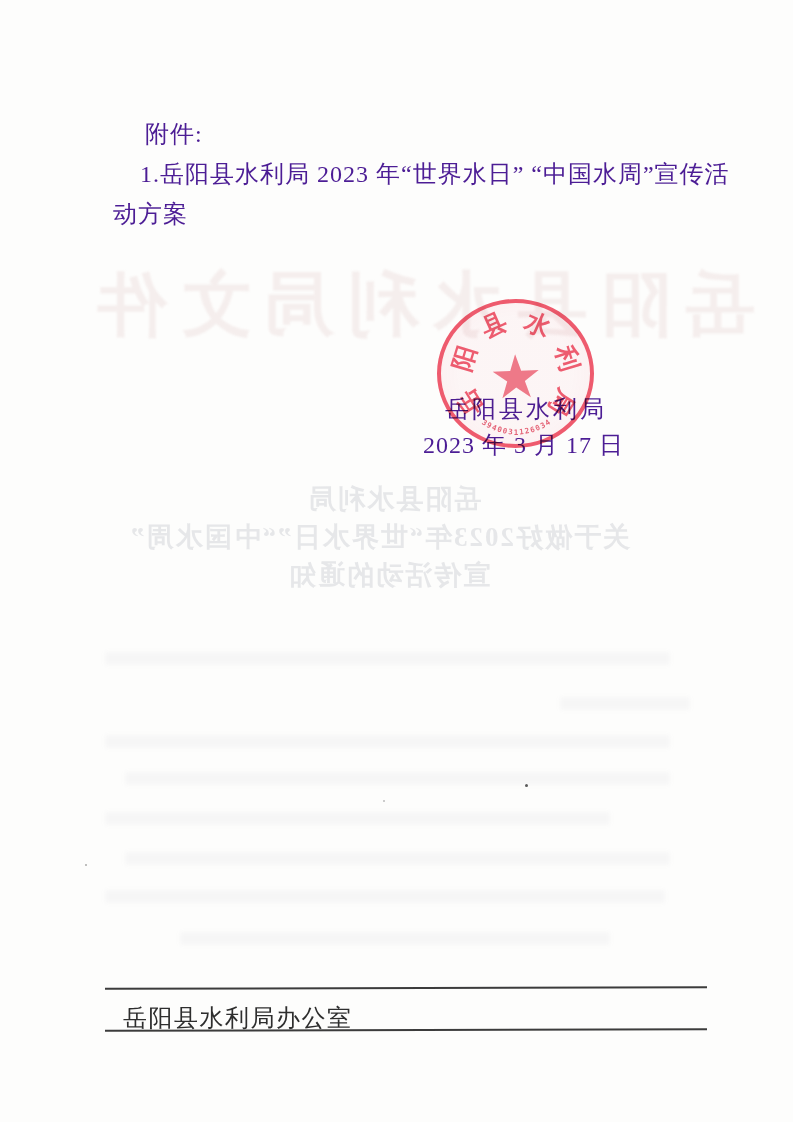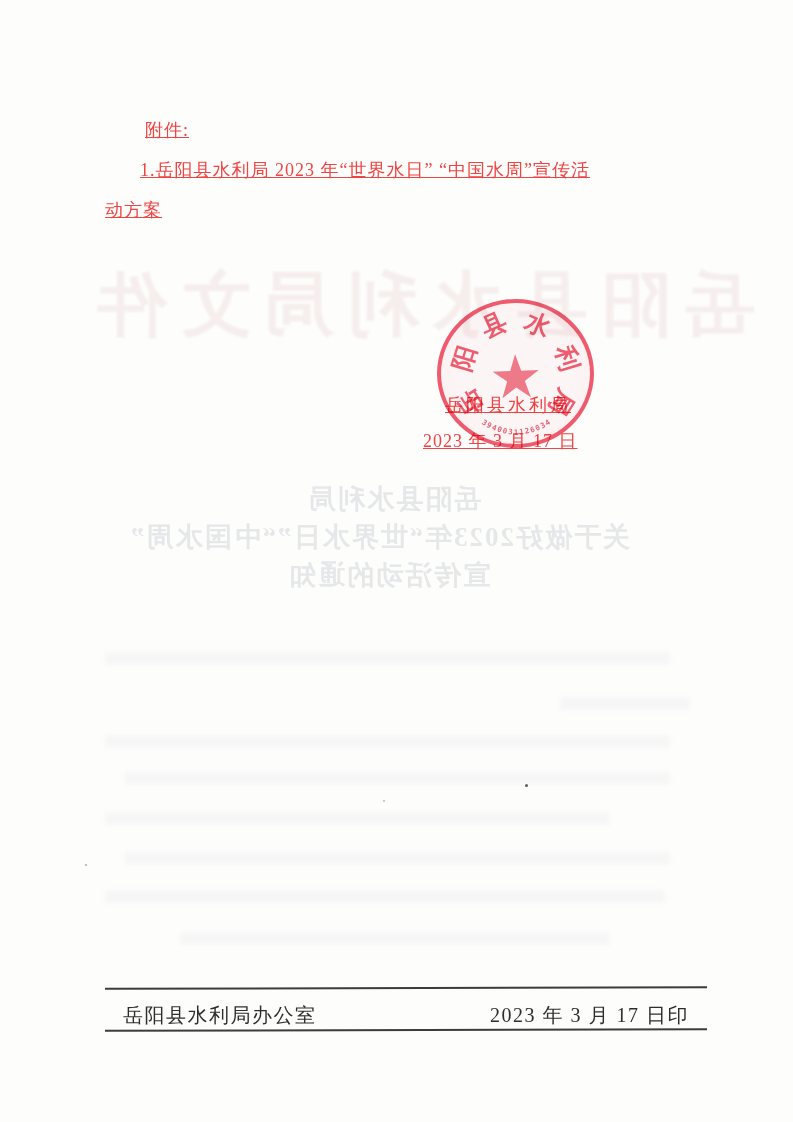--- a/index.html
+++ b/index.html
@@ -11,26 +11,25 @@
     position:relative;
     width:793px; height:1122px;
     margin:0 auto;
     background:#fdfdfc;
     overflow:hidden;
     color:#2b2b2b;
   }
   
   .tline {
     position:absolute;
-    font-size:18px;
+    font-size:24px;
     letter-spacing:1px;
-    color:#ef4444;
+    color:#4c1d95;
     white-space:nowrap;
     z-index:2;
-    text-decoration:underline;
   }
   
   .ghost {
     position:absolute;
     transform:scaleX(-1);
     white-space:nowrap;
     z-index:1;
     filter:blur(1px);
     user-select:none;
   }
@@ -100,21 +99,21 @@
   .rule {
     position:absolute;
     left:105px; width:602px;
     background:#3c3c3c;
     z-index:2;
   }
   .rule-top { top:987px; height:2px; transform:rotate(-0.15deg); }
   .rule-bottom { top:1029px; height:1.6px; transform:rotate(-0.15deg); }
   .footer-text {
     position:absolute;
-    font-size:20px;
+    font-size:24px;
     letter-spacing:1.5px;
     color:#2e2e2e;
     white-space:nowrap;
     z-index:2;
   }
 </style>
 </head>
 <body>
 
 <div class="page">
@@ -133,21 +132,21 @@
   <div class="gbar" style="left:125px; top:852px; width:545px;"></div>
   <div class="gbar" style="left:105px; top:890px; width:560px;"></div>
   <div class="gbar" style="left:180px; top:932px; width:430px;"></div>
 
   <div class="speck" style="left:525px; top:784px; width:3px; height:3px;"></div>
   <div class="speck" style="left:85px; top:864px; width:2px; height:2px; opacity:.5;"></div>
   <div class="speck" style="left:383px; top:800px; width:2px; height:2px; opacity:.4;"></div>
 
   <div class="tline" style="left:145px; top:118px;">附件:</div>
   <div class="tline" style="left:140px; top:158px;">1.岳阳县水利局 2023 年“世界水日” “中国水周”宣传活</div>
-  <div class="tline" style="left:105px; top:198px;text-align:right;">动方案</div>
+  <div class="tline" style="left:113px; top:198px;text-align:right;">动方案</div>
 
   <div class="tline" style="left:445px; top:393px; letter-spacing:3px;">岳阳县水利局</div>
   <div class="tline" style="left:423px; top:429px;">2023 年 3 月 17 日</div>
 
   <div class="seal">
     <div class="seal-ring"></div>
     <div class="seal-star">★</div>
     <div class="seal-chars">
       <span class="seal-char" style="transform:translate(-50%,-50%) rotate(-122deg) translateY(-54px);">岳</span>
       <span class="seal-char" style="transform:translate(-50%,-50%) rotate(-73deg) translateY(-54px);">阳</span>
@@ -168,16 +167,15 @@
         <span class="seal-digit" style="transform: translate(-50%, -50%) rotate(11deg) translateY(58px);">0</span>
         <span class="seal-digit" style="transform: translate(-50%, -50%) rotate(16.5deg) translateY(58px);">0</span>
         <span class="seal-digit" style="transform: translate(-50%, -50%) rotate(22deg) translateY(58px);">4</span>
         <span class="seal-digit" style="transform: translate(-50%, -50%) rotate(27.5deg) translateY(58px);">9</span>
         <span class="seal-digit" style="transform: translate(-50%, -50%) rotate(33deg) translateY(58px);">3</span>
       </div>
   </div>
 
   <div class="rule rule-top"></div>
   <div class="footer-text" style="left:123px; top:1002px;">岳阳县水利局办公室</div>
-  <div class="footer-text" style="right:104px; top:1002px;">2023 年 3 月 17 日印</div>
   <div class="rule rule-bottom"></div>
 
 </div>
 
 </body></html>

